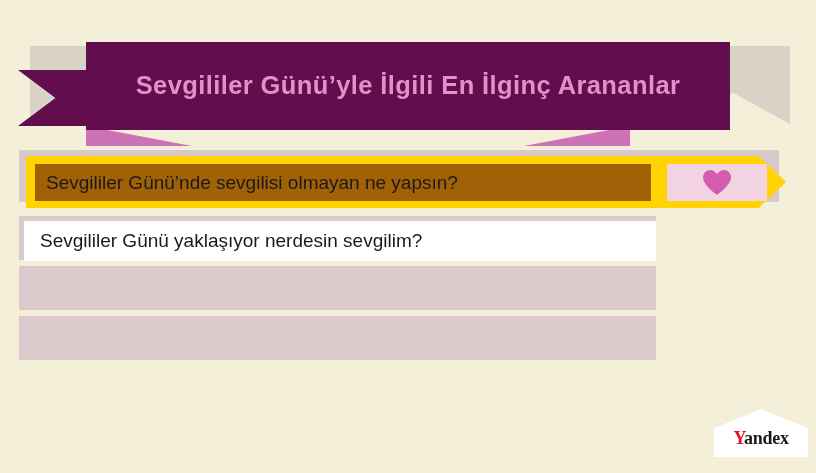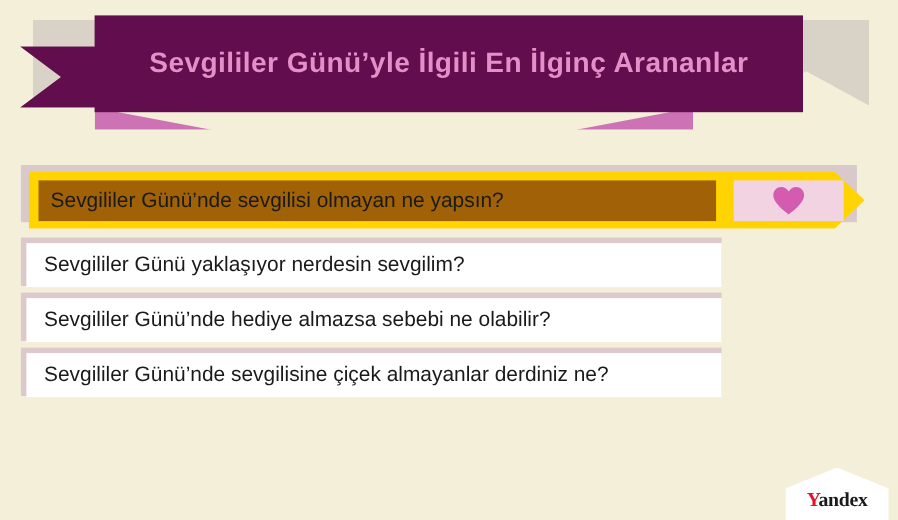--- a/index.html
+++ b/index.html
@@ -7,21 +7,21 @@
     width:816px;height:473px;
     background:#f4efd9;
     font-family:"Liberation Sans","DejaVu Sans",sans-serif;
     overflow:hidden;
     position:relative;
   }
 
   
   .banner-wrap{
     position:absolute;
-    left:0;top:12px;
+    left:0;top:40px;
     width:716px;height:88px;
   }
   
   .ribbon-shadow{
     position:absolute;
     left:30px;top:6px;
     width:760px;height:78px;
     background:#d9d2c6;
     clip-path:polygon(
       0% 0%, 100% 0%,
@@ -137,21 +137,21 @@
   .row .row-text{
     padding-left:16px;
     font-size:19px;
     color:#1a1a1a;
     white-space:nowrap;
   }
 
   
   .yandex{
     position:absolute;
-    right:8px;bottom:0;
+    right:8px;bottom:16px;
     width:94px;height:48px;text-decoration:underline;
   }
   .yandex-bg{
     position:absolute;
     left:0;bottom:0;
     width:94px;height:48px;
     background:#ffffff;
     clip-path:polygon(0% 100%, 0% 40%, 50% 0%, 100% 40%, 100% 100%);
   }
   .yandex-text{
@@ -201,30 +201,24 @@
   <div class="row">
     <div class="row-shadow"></div>
     <div class="row-body">
       <span class="row-text">Sevgililer Günü yaklaşıyor nerdesin sevgilim?</span>
     </div>
   </div>
 
 
   <div class="row">
     <div class="row-shadow"></div>
-    <div class="row-body">
-      <span class="row-text">Sevgililer Günü’nde hediye almazsa sebebi ne olabilir?</span>
-    </div>
   </div>
 
   <div class="row">
     <div class="row-shadow"></div>
-    <div class="row-body">
-      <span class="row-text">Sevgililer Günü’nde sevgilisine çiçek almayanlar derdiniz ne?</span>
-    </div>
   </div>
 
 </div>
 
 <div class="yandex">
   <div class="yandex-bg"></div>
   <div class="yandex-text"><span class="y">Y</span><span>andex</span></div>
 </div>
 
 </body></html>

